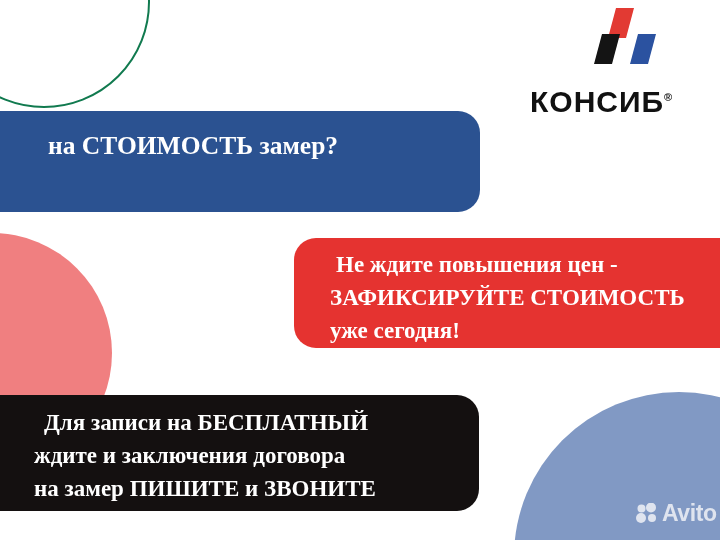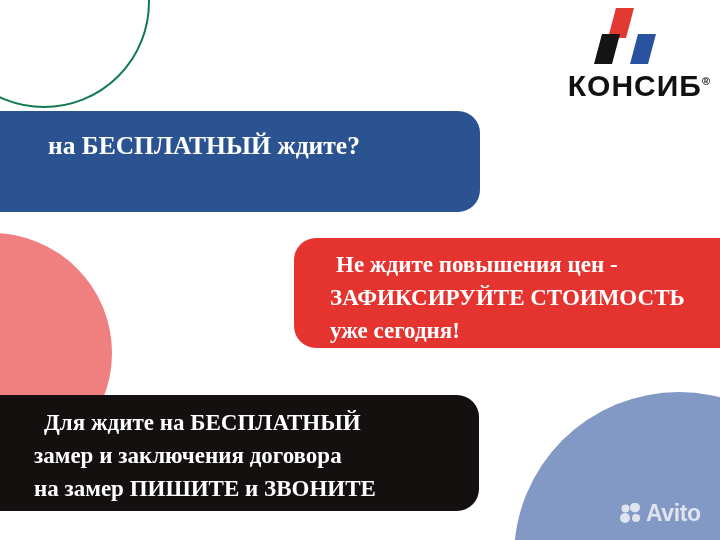--- a/index.html
+++ b/index.html
@@ -57,23 +57,23 @@
   .logo-mark {
     position: absolute;
     left: 56px;
     top: 0px;
     width: 76px;
     height: 56px;
   }
   .logo-word {
     position: absolute;
     left: 0px;
-    top: 56px;
+    top: 72px;
     width: 180px;
-    text-align: right;
+    text-align: left;
     font-family: "Liberation Sans", "DejaVu Sans", sans-serif;
     font-weight: bold;
     font-size: 30px;
     letter-spacing: 1px;
     color: #111111;
     line-height: 34px;
     white-space: nowrap;
   }
   .logo-reg {
     font-size: 11px;
@@ -134,21 +134,21 @@
     font-size: 23px;
     line-height: 33px;
   }
   .banner-black .line-1 {
     padding-left: 10px;
   }
 
   
   .avito-mark {
     position: absolute;
-    left: 620px;
+    left: 636px;
     top: 500px;
     height: 26px;
     display: flex;
     align-items: center;
     gap: 4px;
     opacity: 0.92;
   }
   .avito-dots { display: block; }
   .avito-text {
     font-family: "Liberation Sans", "DejaVu Sans", sans-serif;
@@ -171,32 +171,32 @@
   <div class="logo-block">
     <svg class="logo-mark" viewBox="0 0 76 56" xmlns="http://www.w3.org/2000/svg">
       <polygon points="30,0 48,0 40,30 22,30" fill="#E23A33"></polygon>
       <polygon points="16,26 34,26 26,56 8,56" fill="#141414"></polygon>
       <polygon points="52,26 70,26 62,56 44,56" fill="#2B52A0"></polygon>
     </svg>
     <div class="logo-word"><span>КОНСИБ</span><span class="logo-reg">®</span></div>
   </div>
 
   <div class="banner banner-blue">
-    <div class="line line-2">на БЕСПЛАТНЫЙ ждите?</div>
+    <div class="line line-2">на СТОИМОСТЬ замер?</div>
   </div>
 
   <div class="banner banner-red">
     <div class="line line-1">Не ждите повышения цен -</div>
     <div class="line line-2">ЗАФИКСИРУЙТЕ СТОИМОСТЬ</div>
     <div class="line line-3">уже сегодня!</div>
   </div>
 
   <div class="banner banner-black">
-    <div class="line line-1">Для ждите на БЕСПЛАТНЫЙ</div>
-    <div class="line line-2">замер и заключения договора</div>
+    <div class="line line-1">Для записи на БЕСПЛАТНЫЙ</div>
+    <div class="line line-2">ждите и заключения договора</div>
     <div class="line line-3">на замер ПИШИТЕ и ЗВОНИТЕ</div>
   </div>
 
   <div class="avito-mark">
     <svg class="avito-dots" width="22" height="20" viewBox="0 0 22 20" xmlns="http://www.w3.org/2000/svg">
       <circle cx="5.5" cy="5.5" r="4" fill="#E8EBF3"></circle>
       <circle cx="15" cy="4.5" r="5" fill="#E8EBF3"></circle>
       <circle cx="5" cy="15" r="5" fill="#E8EBF3"></circle>
       <circle cx="16" cy="15" r="4" fill="#E8EBF3"></circle>
     </svg>

